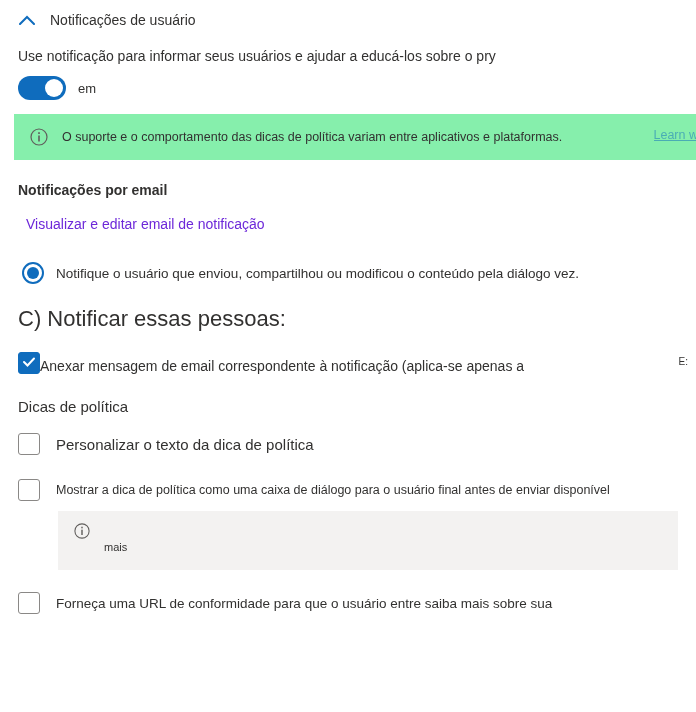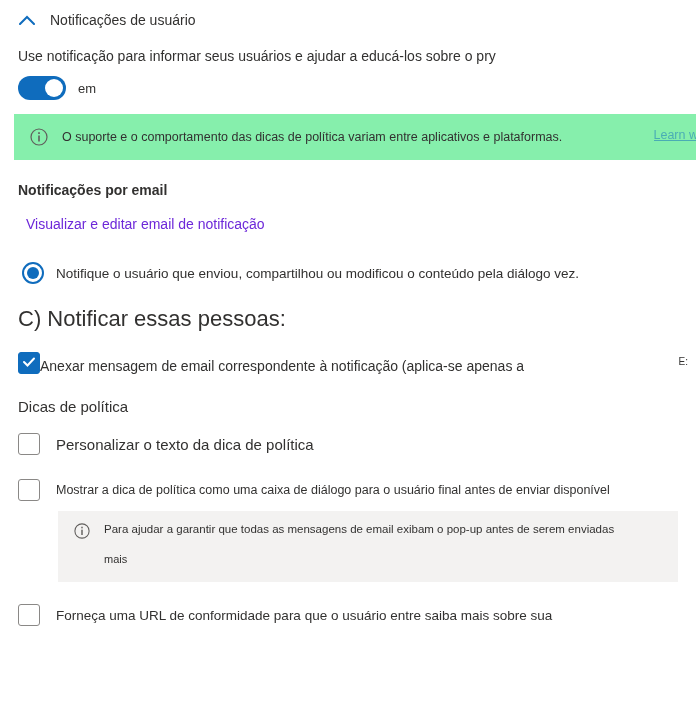--- a/index.html
+++ b/index.html
@@ -271,21 +271,20 @@
 
 <div class="nested-info">
   <span class="info-icon">
     <svg width="16" height="16" viewBox="0 0 18 18">
         <circle cx="9" cy="9" r="8" stroke="#605e5c" stroke-width="1.2" fill="none"></circle>
         <rect x="8.2" y="7.5" width="1.6" height="6" fill="#605e5c"></rect>
         <rect x="8.2" y="4.2" width="1.6" height="1.8" fill="#605e5c"></rect>
       </svg>
   </span>
   <div>
-    <div class="nested-text">Para ajudar a garantir que todas as mensagens de email exibam o pop-up antes de serem enviadas</div>
     <a class="mais">mais</a>
   </div>
 </div>
 
 <div class="pt-check-row">
   <span class="checkbox"></span>
   <span class="pt-label sm" style="font-size:13.5px">Forneça uma URL de conformidade para que o usuário entre saiba mais sobre sua</span>
 </div>
 
 </body></html>

